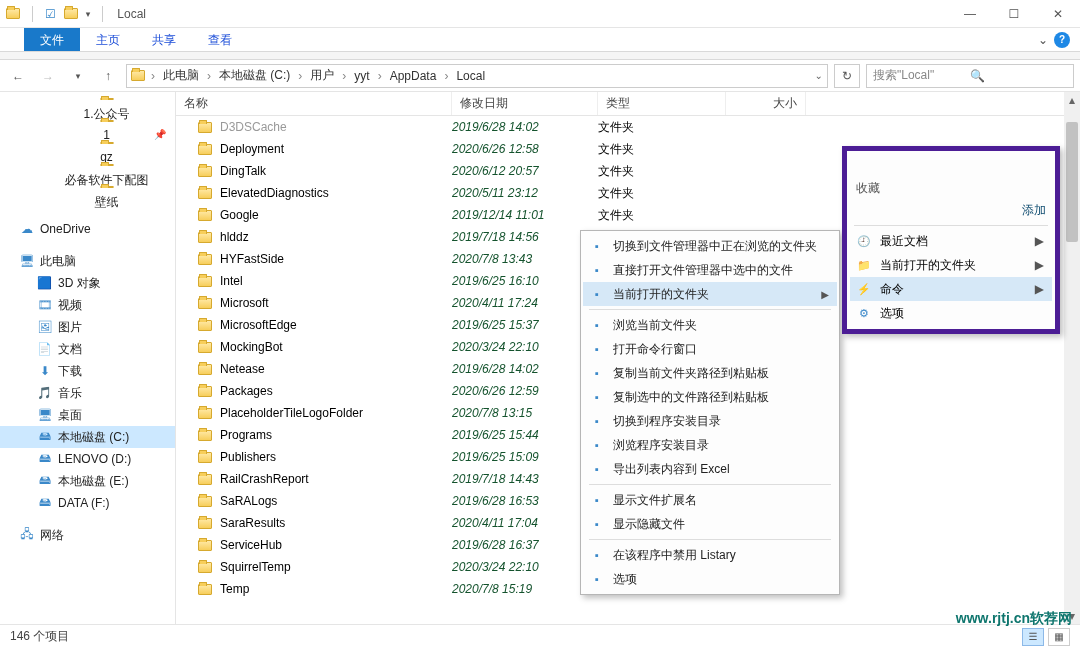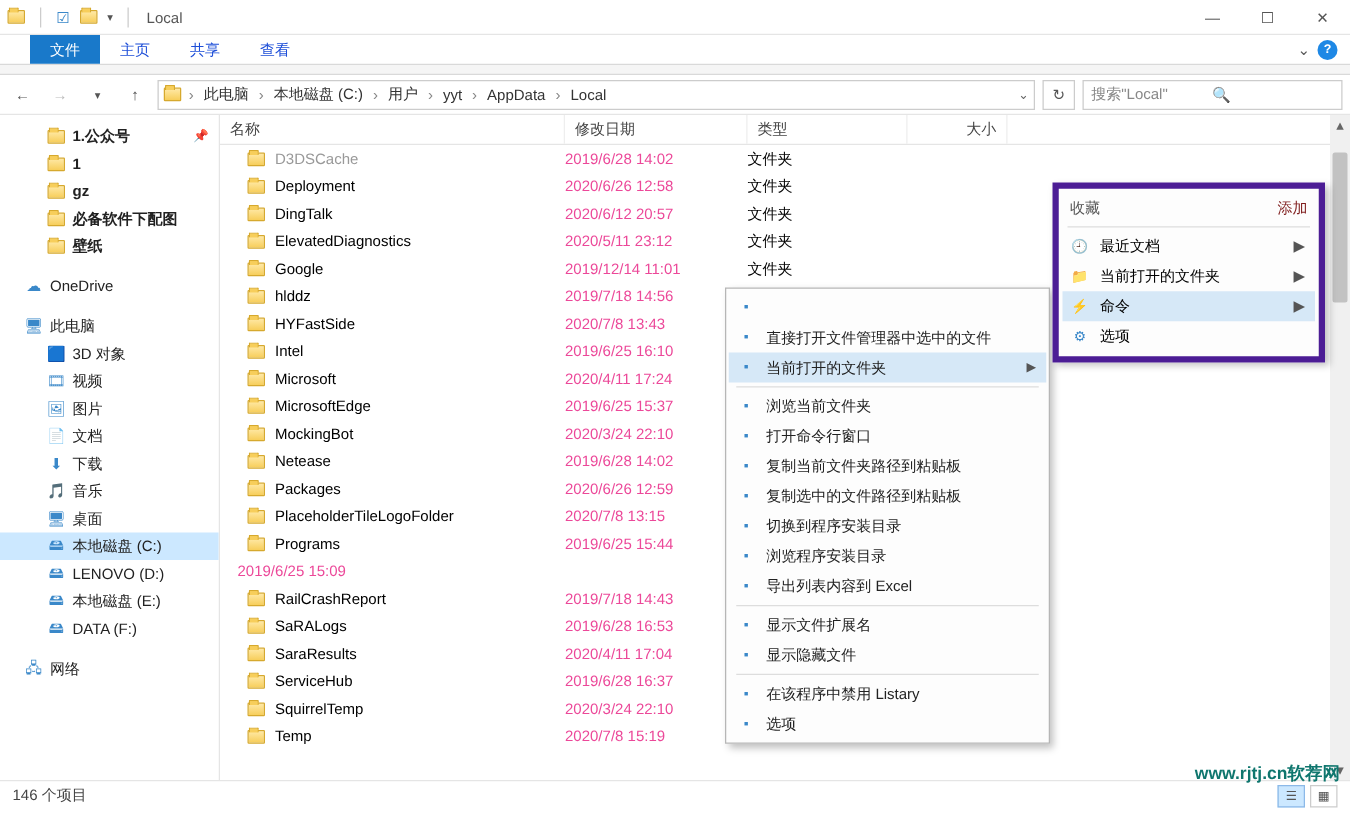--- a/index.html
+++ b/index.html
@@ -22,54 +22,54 @@
   .crumb-sep { color:#888; padding:0 2px; }
   .addr-right { margin-left:auto; display:flex; align-items:center; gap:6px; color:#666;}
   .refresh { width:26px; height:24px; border:1px solid #ccc; display:flex; align-items:center; justify-content:center; color:#555;}
   .search { width: 208px; height:24px; border:1px solid #ccc; display:flex; align-items:center; padding:0 6px; color:#888; }
   .search span { flex:1; }
   .content { display:flex; height: 532px; }
   .tree { width: 176px; border-right:1px solid #e5e5e5; padding:6px 0; overflow:hidden; }
   .tree-item { height:22px; display:flex; align-items:center; padding-left:20px; gap:6px; color:#222; cursor:default;}
   .tree-item.l2 { padding-left:38px; }
   .tree-item.sel { background:#cce8ff; }
-  .tree-item.quick { font-weight:bold; }
+  .tree-item.quick { font-weight:normal;flex-direction:column; }
   .tree-spacer { height:10px; }
   .pin { margin-left:auto; margin-right:8px; color:#888; font-size:10px;}
   .folder-ico { width:14px; height:11px; background:linear-gradient(#ffe9a6,#f7ce5b); border:1px solid #d6a92e; border-radius:1px; position:relative; }
   .folder-ico::before { content:""; position:absolute; top:-3px; left:0; width:6px; height:3px; background:#f7ce5b; border:1px solid #d6a92e; border-bottom:none; border-radius:1px 1px 0 0;}
   .icon-generic { width:14px; height:14px; display:flex; align-items:center; justify-content:center; color:#3a88c9; }
   .list { flex:1; position:relative; overflow:hidden; }
   .list-header { height:24px; display:flex; align-items:center; border-bottom:1px solid #e5e5e5; color:#444; }
   .lh { padding-left:8px; border-right:1px solid #eee; height:100%; display:flex; align-items:center;}
   .lh.name{ width:276px;} .lh.date{ width:146px;} .lh.type{ width:128px;} .lh.size{ width:80px; text-align:right; padding-right:8px; justify-content:flex-end;}
   .list-body{}
   .row { height:22px; display:flex; align-items:center; padding-left:14px;}
   .row .cell-name{ width:262px; display:flex; align-items:center; gap:8px; padding-left:8px;}
-  .row .cell-date{ width:146px; color:#ec4899;}
+  .row .cell-date{ width:146px; color:#14532d;font-style:italic;}
   .row .cell-type{ width:128px; color:#000000;}
   .row.head-clip{ color:#999;}
   .scrollbar { position:absolute; right:0; top:0; bottom:0; width:16px; background:#f0f0f0; }
   .scroll-thumb{ position:absolute; left:2px; right:2px; top:30px; height:120px; background:#c2c2c2; border-radius:2px;}
   .scroll-arrow{ position:absolute; left:0; right:0; height:16px; display:flex; align-items:center; justify-content:center; color:#666;}
   .scroll-arrow.up{ top:0;} .scroll-arrow.down{ bottom:0;}
   .status { height:24px; border-top:1px solid #e5e5e5; display:flex; align-items:center; padding:0 10px; color:#444; background:#fff;}
   .status .right{ margin-left:auto; display:flex; gap:4px;}
   .view-btn{ width:22px; height:18px; border:1px solid #ccc; display:flex; align-items:center; justify-content:center; font-size:10px; color:#555;}
   .view-btn.active{ background:#cce8ff; border-color:#8cb9e8;}
   .ctxmenu { position:absolute; background:#fdfdfd; border:1px solid #b6b6b6; box-shadow:3px 3px 6px rgba(0,0,0,.25); padding:3px 2px; }
   .ctx1 { left:580px; top:230px; width:260px; }
   .ctx-item{ height:24px; display:flex; align-items:center; padding:0 8px 0 6px; gap:8px; color:#222; cursor:default;}
   .ctx-item.hover{ background:#d6e8f7; }
   .ctx-item .arrow{ margin-left:auto; color:#555; font-size:10px;}
   .ctx-sep{ height:1px; background:#ddd; margin:3px 6px; }
   .ctx-ico { width:16px; height:16px; display:flex; align-items:center; justify-content:center; color:#3a88c9; font-size:11px;}
   .panel2 { position:absolute; left:842px; top:146px; width:218px; background:#fdfdfd; border:5px solid #4c1d95; box-shadow:3px 3px 6px rgba(0,0,0,.25); padding:4px 3px;}
   .p2-head { display:flex; align-items:center; padding:3px 6px; color:#555;}
-  .p2-head .add{ margin-left:auto; color:#7f1d1d; cursor:pointer;}
+  .p2-head .add{ margin-left:auto; color:#0c4a6e; cursor:pointer;margin-top:44px;}
   .p2-sep{ height:1px; background:#ddd; margin:3px 4px;}
   .p2-item{ height:24px; display:flex; align-items:center; padding:0 8px 0 6px; gap:8px;}
   .p2-item.hover{ background:#d6e8f7;}
   .p2-item .arrow{ margin-left:auto; color:#555;}
   .watermark{ position:absolute; right:8px; bottom:24px; font-size:14px; font-weight:bold; color:#0f766e; letter-spacing:0px;}
 </style>
 </head>
 <body>
 
 <div class="titlebar">
@@ -342,20 +342,24 @@
         </div>
         <div class="row">
           <div class="cell-name">
             <span class="folder-ico"></span>
             <span>Programs</span>
           </div>
           <div class="cell-date">2019/6/25 15:44</div>
           <div class="cell-type"></div>
         </div>
         <div class="row">
+          <div class="cell-name">
+            <span class="folder-ico"></span>
+            <span>Publishers</span>
+          </div>
           <div class="cell-date">2019/6/25 15:09</div>
           <div class="cell-type"></div>
         </div>
         <div class="row">
           <div class="cell-name">
             <span class="folder-ico"></span>
             <span>RailCrashReport</span>
           </div>
           <div class="cell-date">2019/7/18 14:43</div>
           <div class="cell-type"></div>
@@ -413,20 +417,21 @@
   <span>146 个项目</span>
   <div class="right">
     <div class="view-btn active">☰</div>
     <div class="view-btn">▦</div>
   </div>
 </div>
 
 <div class="ctxmenu ctx1" id="ctx1">
     <div class="ctx-item">
       <span class="ctx-ico">▪</span>
+      <span>切换到文件管理器中正在浏览的文件夹</span>
     </div>
     <div class="ctx-item">
       <span class="ctx-ico">▪</span>
       <span>直接打开文件管理器中选中的文件</span>
     </div>
     <div class="ctx-item hover">
       <span class="ctx-ico">▪</span>
       <span>当前打开的文件夹</span>
       <span class="arrow">▶</span>
     </div>

